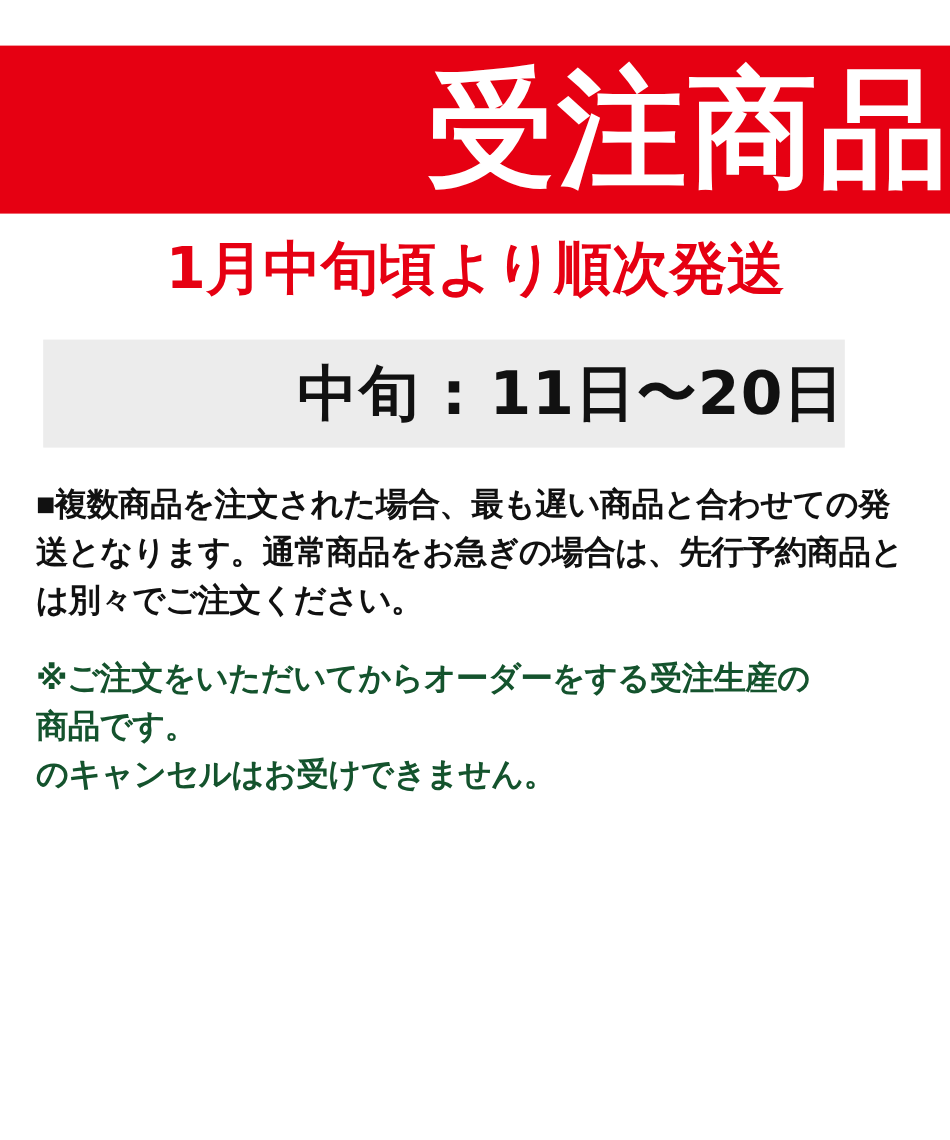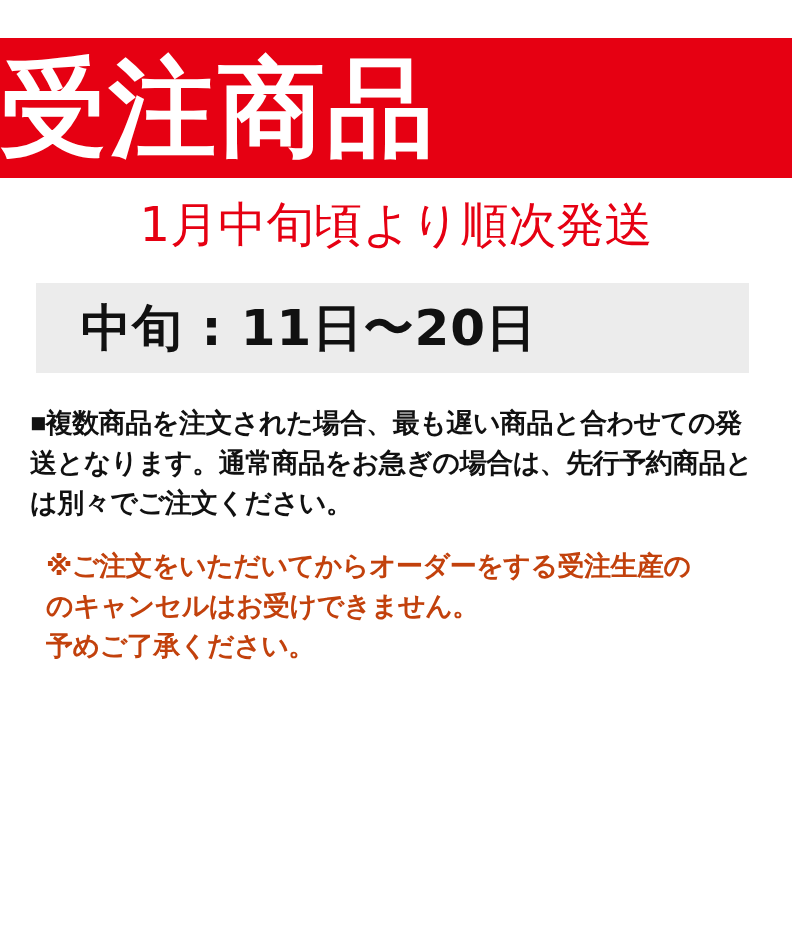--- a/index.html
+++ b/index.html
@@ -24,60 +24,59 @@
   
   .banner {
     position: absolute;
     left: 0;
     top: 38px;
     width: 792px;
     height: 140px;
     background: #e60012;
     display: flex;
     align-items: center;
-    justify-content: flex-start;
+    justify-content: flex-end;
   }
   .banner-text {
     color: #ffffff;
     font-size: 107px;
     font-weight: 700;
     letter-spacing: 2px;
     line-height: 1;
     white-space: nowrap;
     font-family: "DejaVu Sans", "Liberation Sans", sans-serif;
   }
 
   
   .subhead {
     position: absolute;
     left: 0;
     top: 196px;
     width: 792px;
     text-align: center;
     color: #e60012;
     font-size: 48px;
-    font-weight: 400;
+    font-weight: 700;
     letter-spacing: 0px;
     line-height: 1.2;
     white-space: nowrap;
     font-family: "DejaVu Sans", "Liberation Sans", sans-serif;
   }
 
   
   .band {
     position: absolute;
     left: 36px;
     top: 283px;
     width: 668px;
     height: 90px;
     background: #ececec;
     display: flex;
     align-items: center;
-    justify-content: flex-start;
-    padding-left: 45px;
+    justify-content: flex-end;
   }
   .band-text {
     color: #111111;
     font-size: 50px;
     font-weight: 700;
     letter-spacing: 1px;
     line-height: 1;
     white-space: nowrap;
     font-family: "DejaVu Sans", "Liberation Sans", sans-serif;
   }
@@ -88,31 +87,31 @@
     left: 30px;
     top: 404px;
     width: 735px;
   }
   .note {
     font-size: 27px;
     line-height: 1.48;
     color: #111111;
     font-weight: 600;
     margin: 0 0 22px 0;
-    font-family: Liberation Sans, sans-serif;
+    font-family: Liberation Mono, monospace;
     letter-spacing: -0.5px;
   }
   .note:last-child { margin-bottom: 0; }
 
   .note-red {
-    color: #c2410c;
+    color: #14532d;
     font-size: 27px;
     line-height: 1.48;
     font-weight: 600;
-    margin: 16px;
+    margin: 0;
     font-family: "DejaVu Sans", "Liberation Sans", sans-serif;
     letter-spacing: -0.5px;
   }
   .note-red .line { display: block; }
   .gap-sm { margin-top: 4px; }
 </style>
 </head>
 <body>
 
 <div class="page">
@@ -125,18 +124,18 @@
 
   <div class="band">
     <div class="band-text">中旬 : 11日〜20日</div>
   </div>
 
   <div class="notes">
     <p class="note">■複数商品を注文された場合、最も遅い商品と合わせての発送となります。通常商品をお急ぎの場合は、先行予約商品とは別々でご注文ください。</p>
 
     <div class="note-red gap-sm">
       <span class="line">※ご注文をいただいてからオーダーをする受注生産の</span>
+      <span class="line">商品です。</span>
       <span class="line">のキャンセルはお受けできません。</span>
-      <span class="line">予めご了承ください。</span>
     </div>
   </div>
 
 </div>
 
 </body></html>

